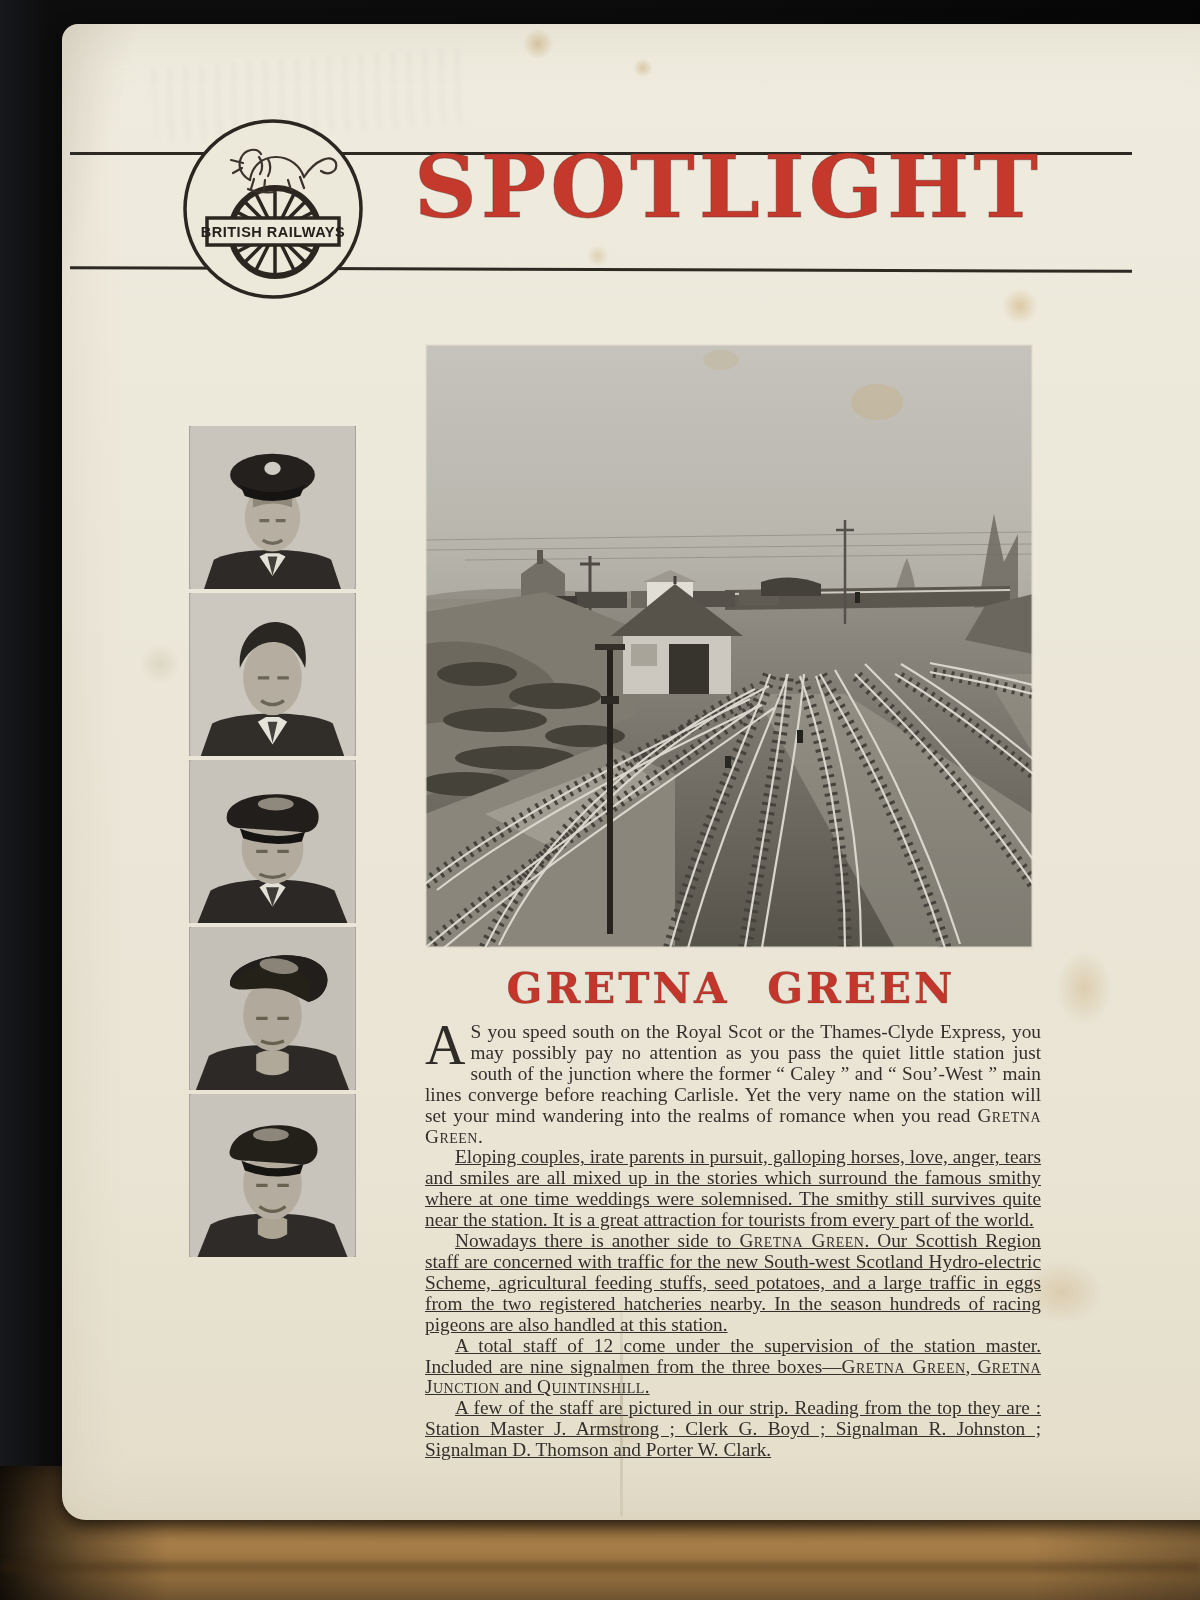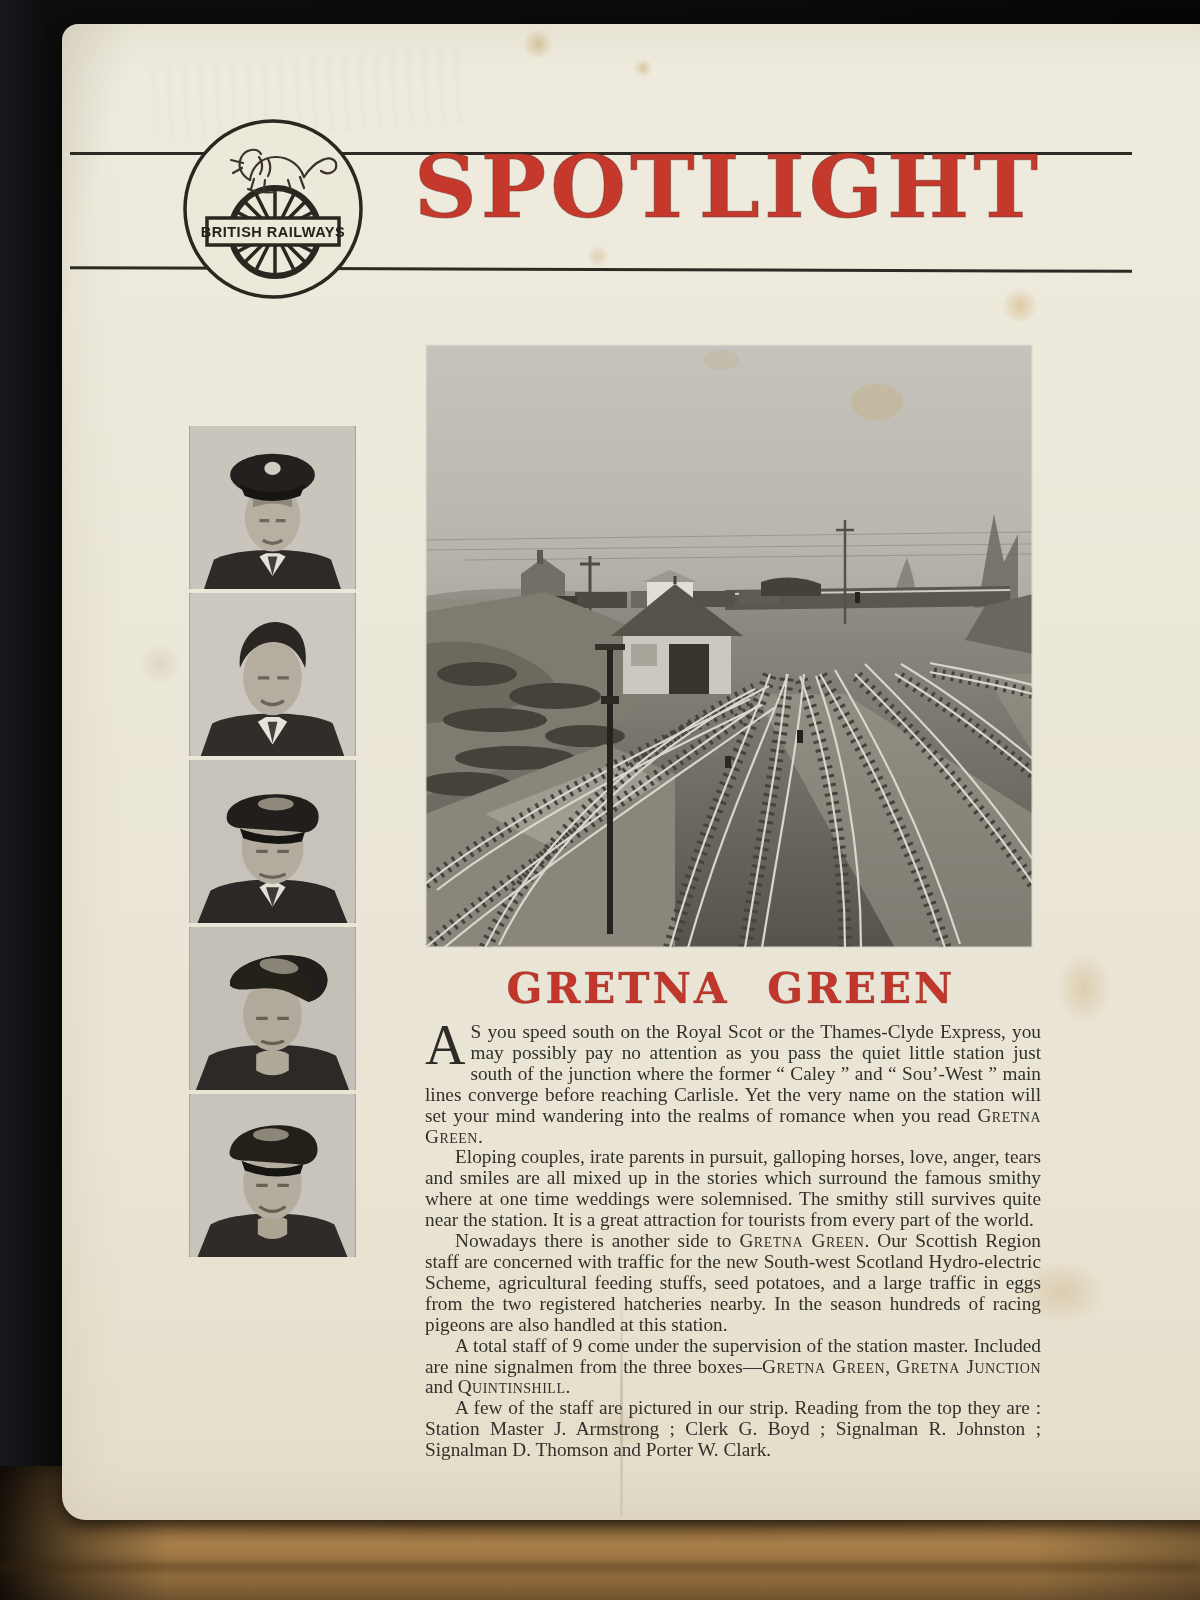--- a/index.html
+++ b/index.html
@@ -55,21 +55,21 @@
   .photo{position:absolute;left:363px;top:320px;width:608px;height:604px;}
   .photo svg{display:block;width:100%;height:100%;}
 
   
   .article-heading{position:absolute;left:363px;top:942px;width:612px;text-align:center;
         font-family:"DejaVu Serif", serif;font-weight:bold;font-size:42px;line-height:46px;
         letter-spacing:3px;word-spacing:20px;color:#c2362b;-webkit-text-stroke:.6px rgba(96,48,40,.4);}
   .article{position:absolute;left:363px;top:998px;width:616px;color:#33302b;
         font-size:19.3px;line-height:20.9px;text-align:justify;}
   .article p{margin:0;}
-  .article p.indent{text-indent:30px;}
+  .article p.indent{text-indent:30px;text-decoration:underline;}
   .dropcap{float:left;font-size:56px;line-height:42px;padding:2px 5px 0 0;color:#2f2c27;}
   .italic{}
   .smallcaps{font-variant:small-caps;letter-spacing:.5px;}
 </style>
 </head>
 <body>
 
 <div class="stage">
 
   <div class="wood"></div>
@@ -321,19 +321,19 @@
 
         <rect width="608" height="604" fill="none" stroke="rgba(233,228,214,.9)" stroke-width="3"></rect>
       </svg>
     </div>
 
     <div class="article-heading">GRETNA GREEN</div>
     <div class="article">
         <p><span class="dropcap">A</span><span>S you speed south on the </span><span class="italic">Royal Scot</span><span> or the </span><span class="italic">Thames-Clyde Express</span><span>, you may possibly pay no attention as you pass the quiet little station just south of the junction where the former “ Caley ” and “ Sou’-West ” main lines converge before reaching Carlisle.  Yet the very name on the station will set your mind wandering into the realms of romance when you read </span><span class="smallcaps">Gretna Green</span><span>.</span></p>
         <p class="indent"><span>Eloping couples, irate parents in pursuit, galloping horses, love, anger, tears and smiles are all mixed up in the stories which surround the famous smithy where at one time weddings were solemnised.  The smithy still survives quite near the station.  It is a great attraction for tourists from every part of the world.</span></p>
         <p class="indent"><span>Nowadays there is another side to </span><span class="smallcaps">Gretna Green</span><span>.  Our Scottish Region staff are concerned with traffic for the new South-west Scotland Hydro-electric Scheme, agricultural feeding stuffs, seed potatoes, and a large traffic in eggs from the two registered hatcheries nearby.  In the season hundreds of racing pigeons are also handled at this station.</span></p>
-        <p class="indent"><span>A total staff of 9 come under the supervision of the station master. Included are nine signalmen from the three boxes—</span><span class="smallcaps">Gretna Green</span><span>, </span><span class="smallcaps">Gretna Junction</span><span> and </span><span class="smallcaps">Quintinshill</span><span>.</span></p>
+        <p class="indent"><span>A total staff of 12 come under the supervision of the station master. Included are nine signalmen from the three boxes—</span><span class="smallcaps">Gretna Green</span><span>, </span><span class="smallcaps">Gretna Junction</span><span> and </span><span class="smallcaps">Quintinshill</span><span>.</span></p>
         <p class="indent"><span>A few of the staff are pictured in our strip.  Reading from the top they are :  Station Master J. Armstrong ;  Clerk G. Boyd ;  Signalman R. Johnston ;  Signalman D. Thomson and Porter W. Clark.</span></p>
       </div>
 
     <div class="crease"></div>
   </div>
 </div>
 
 </body></html>

